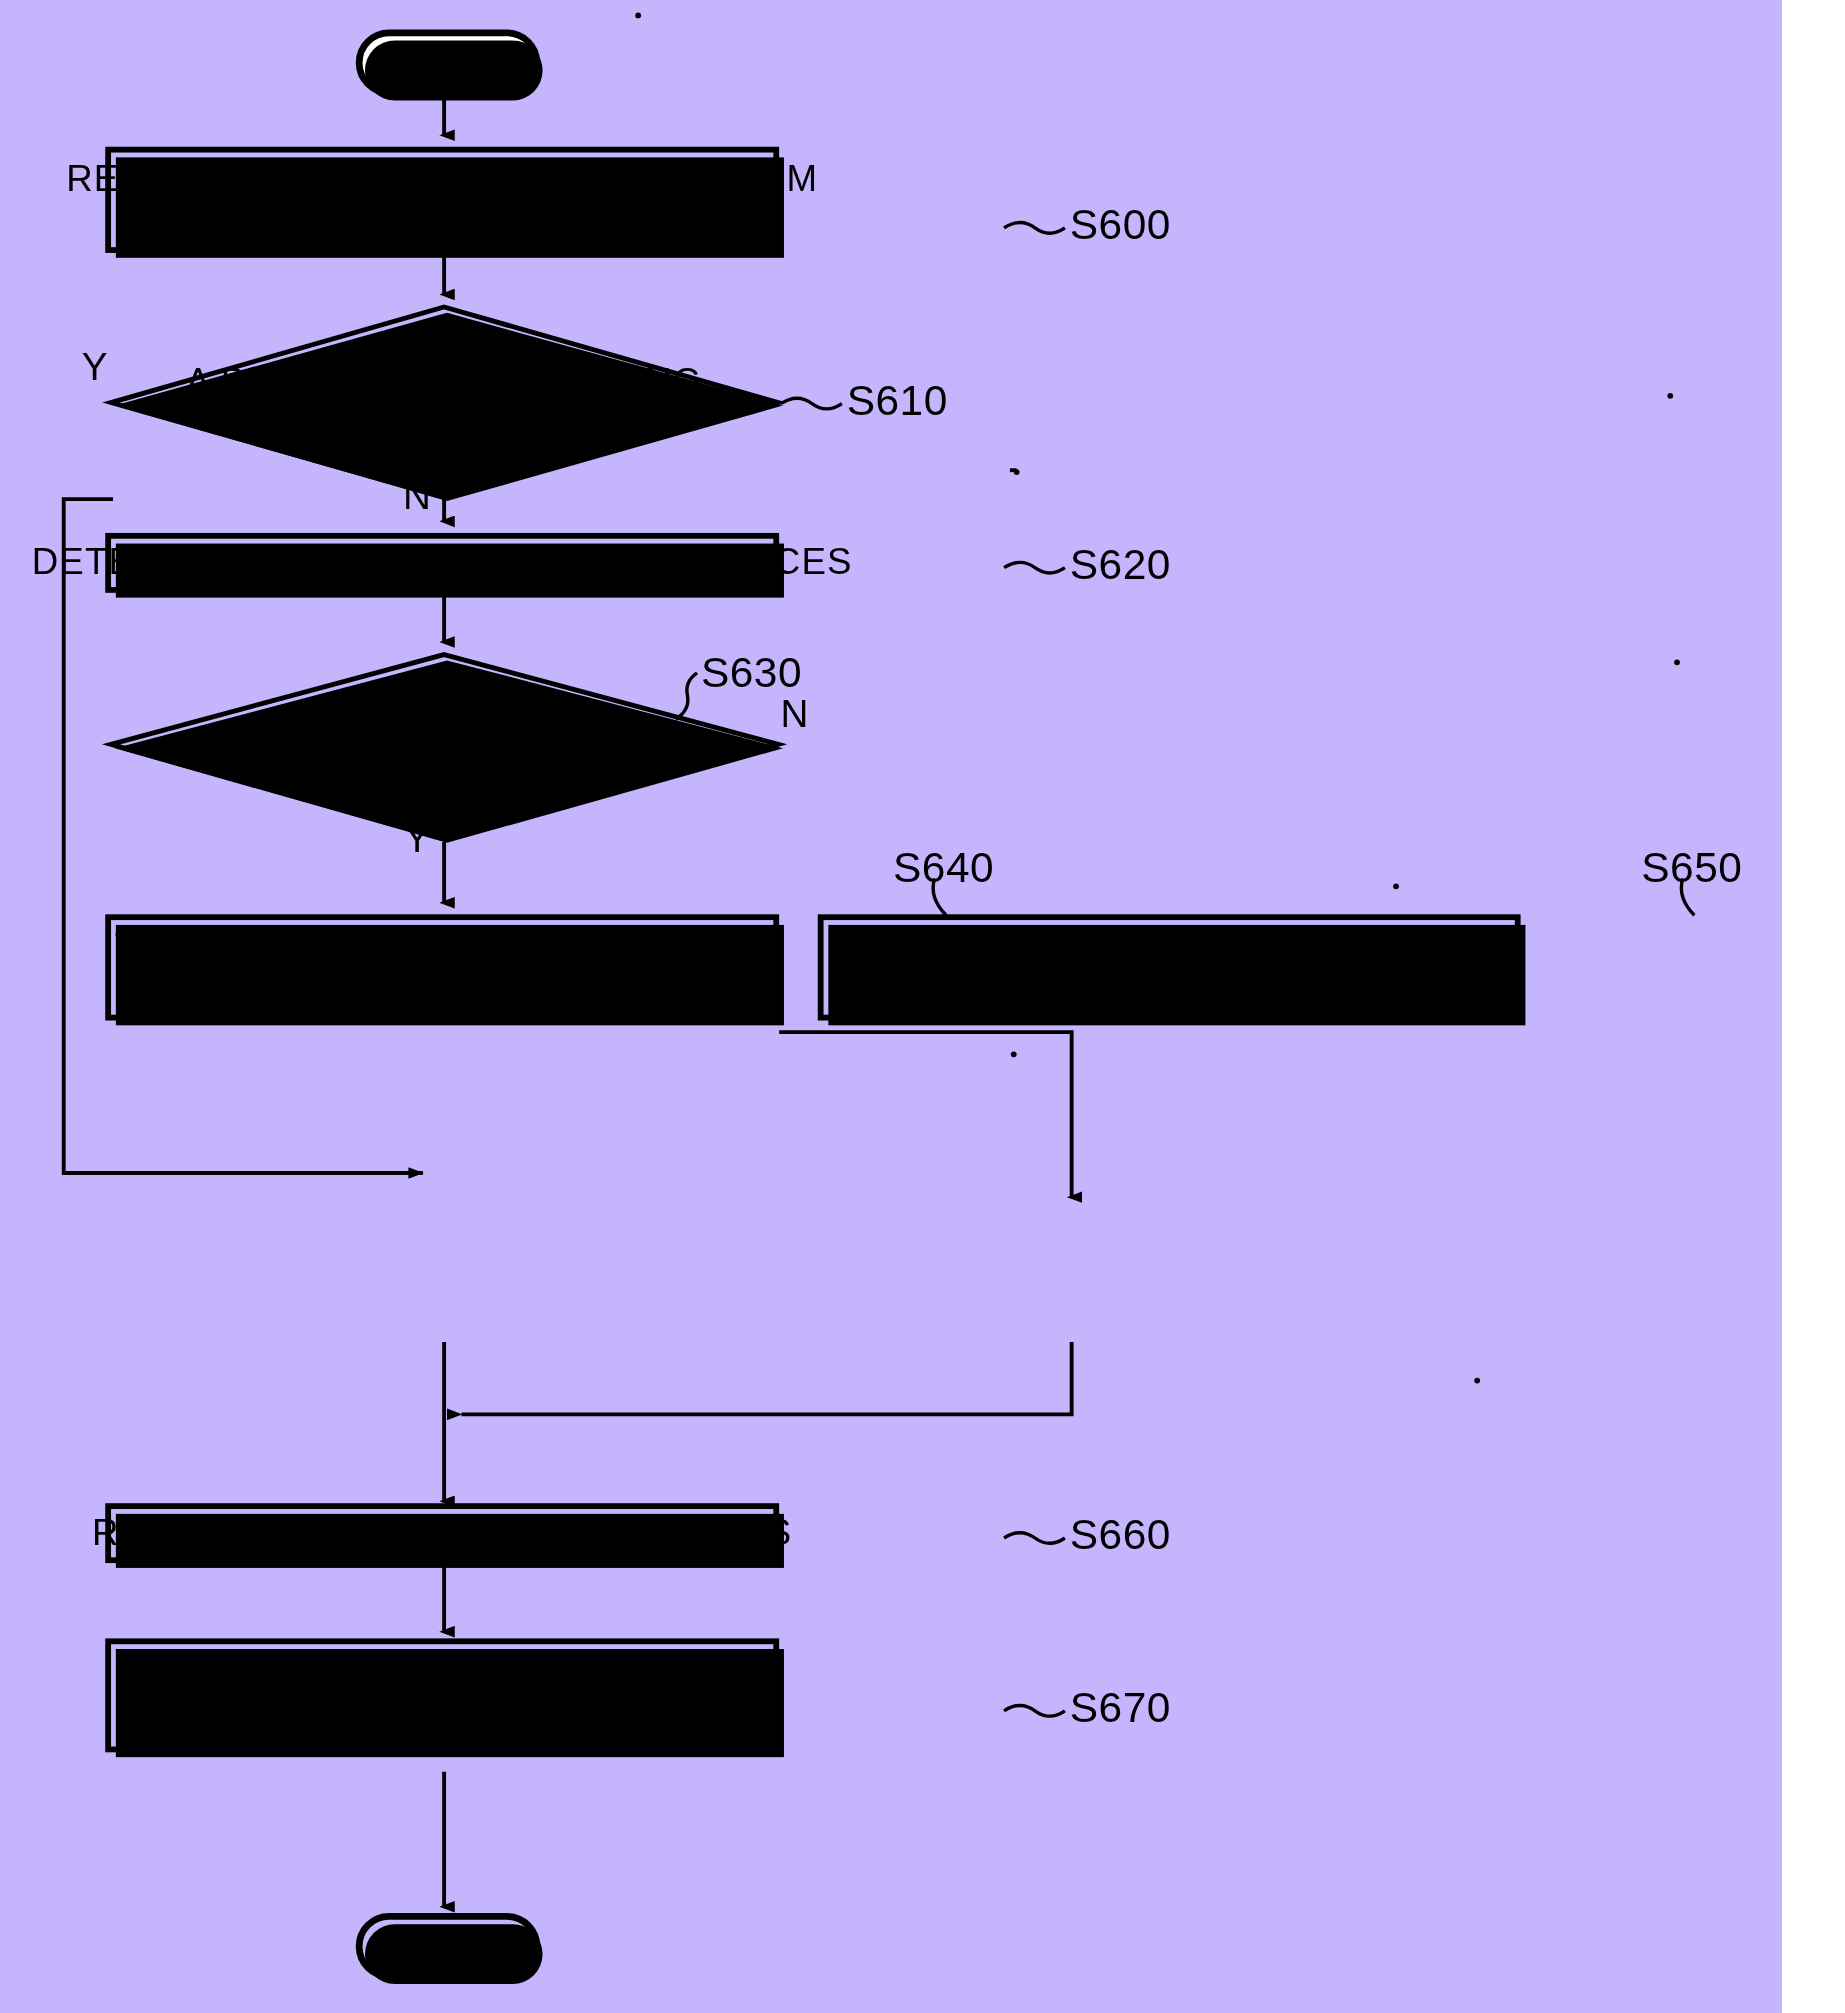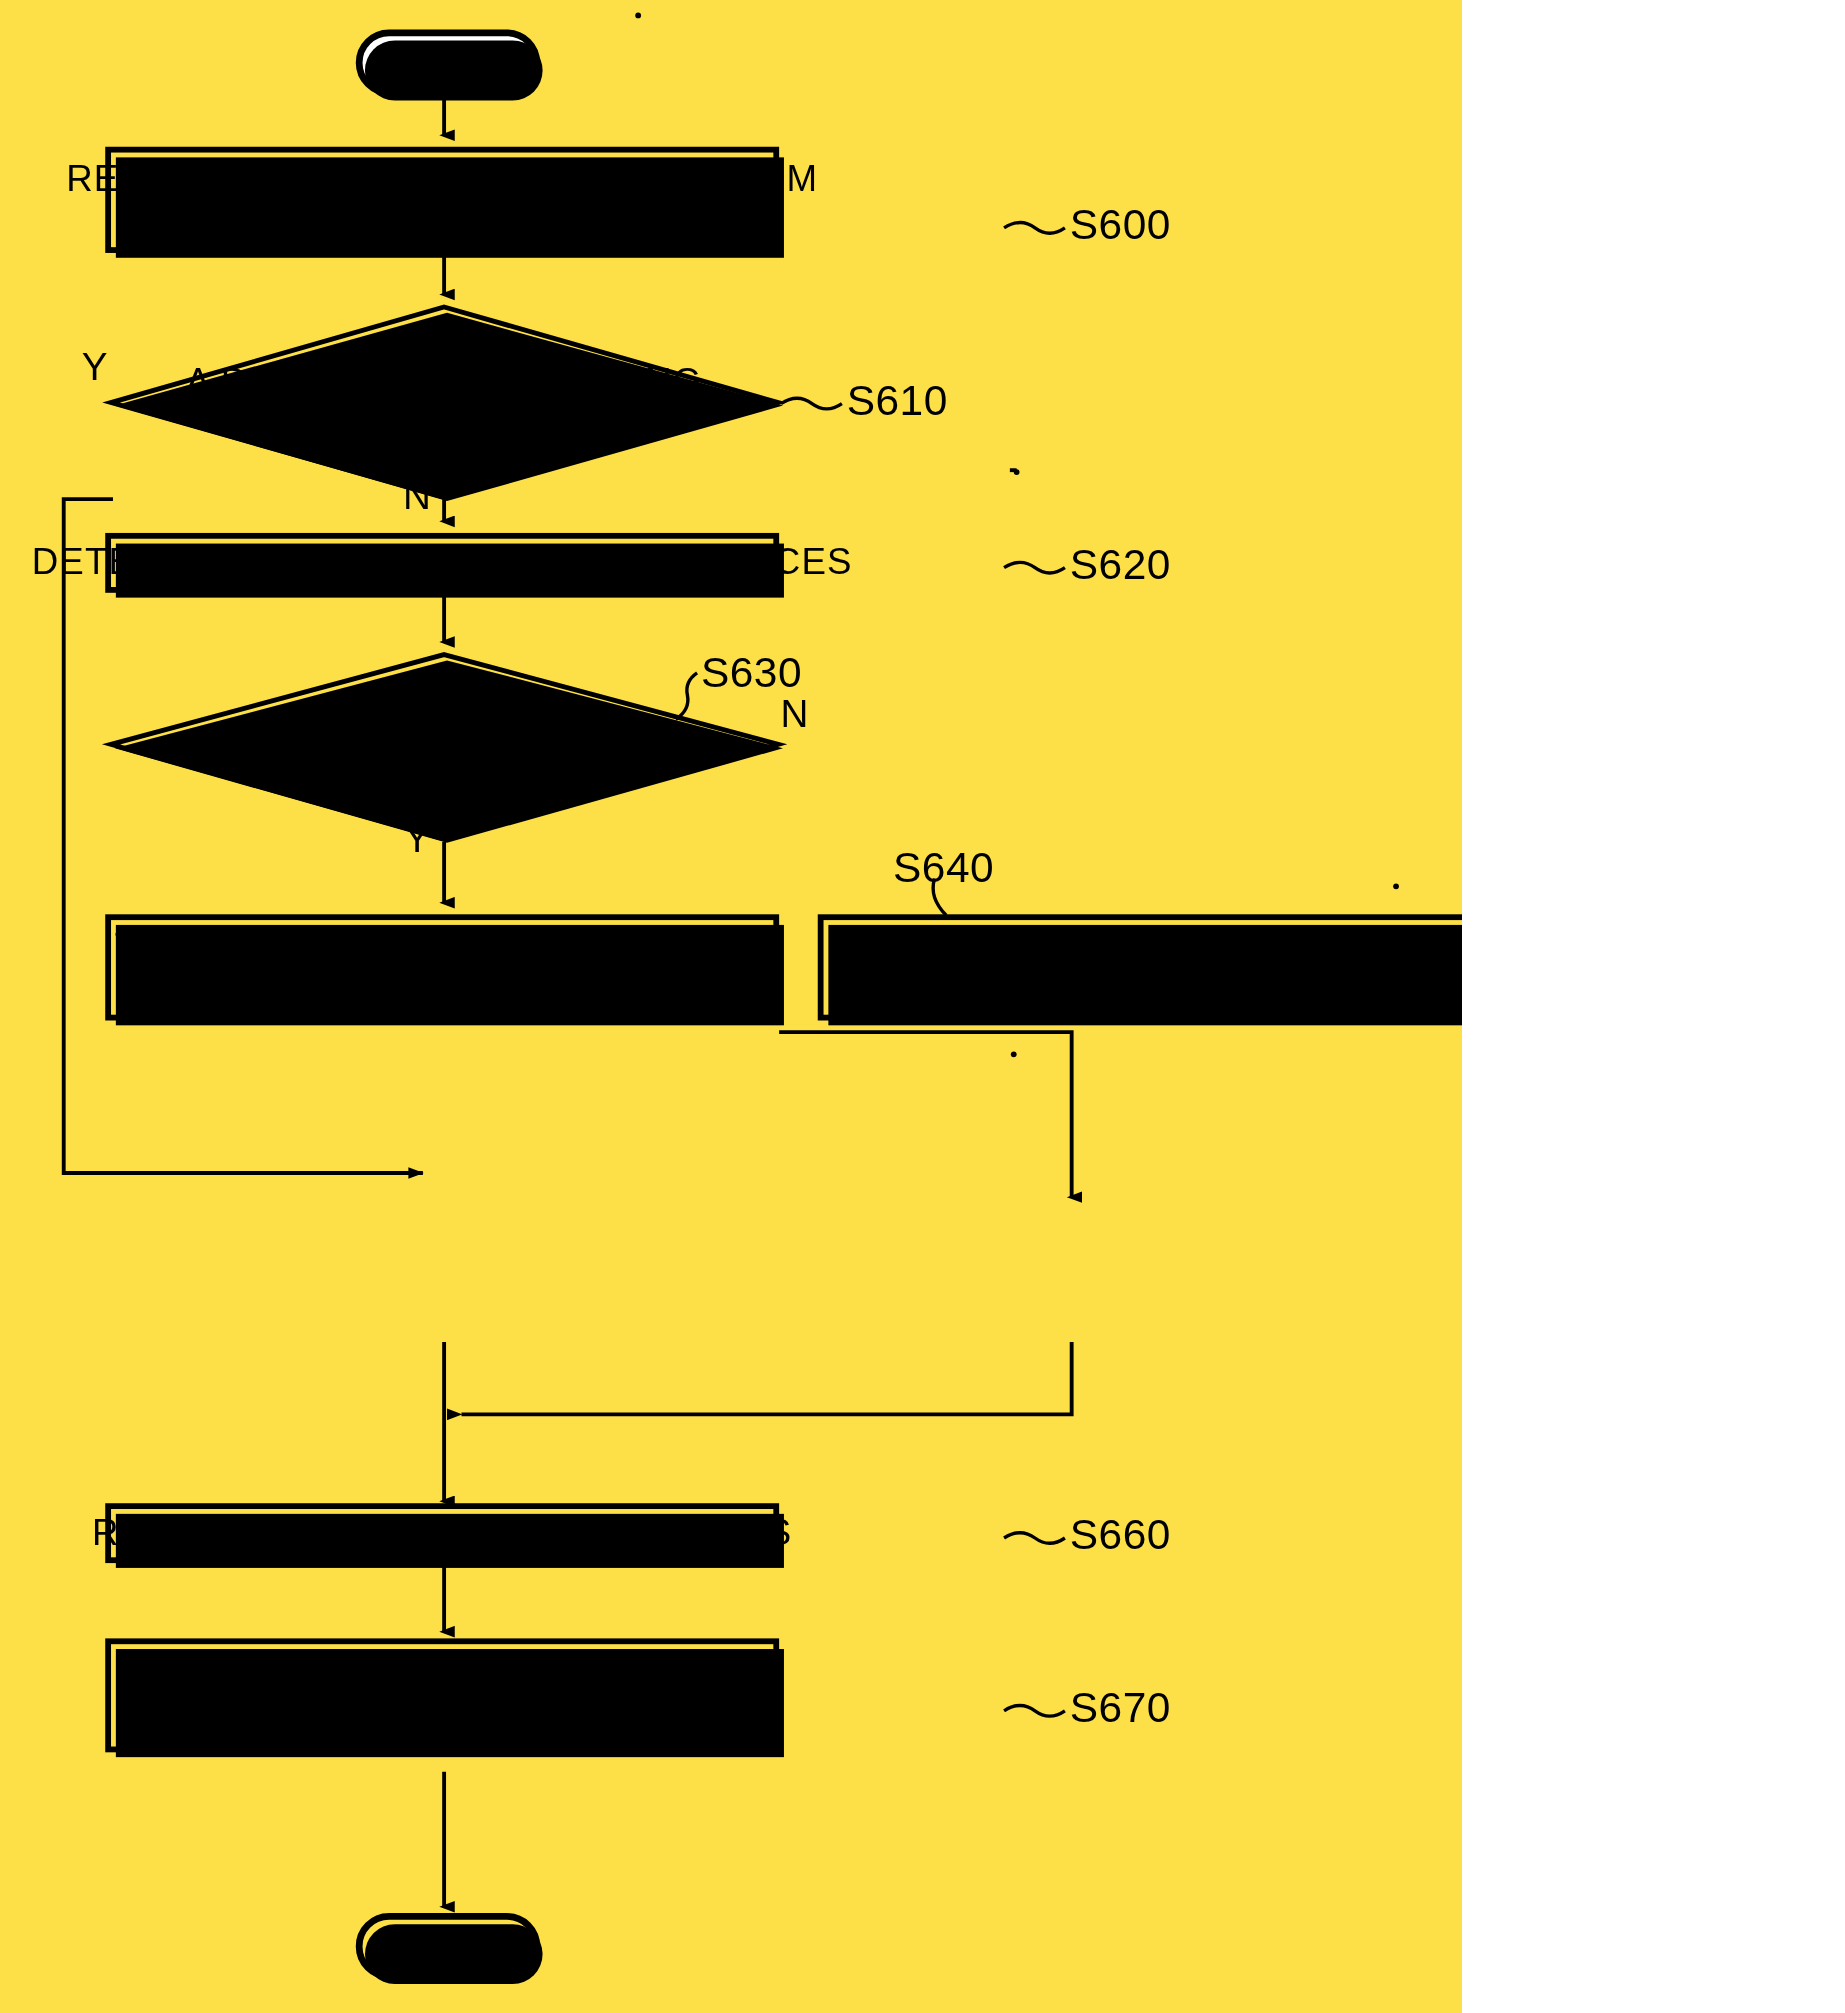--- a/index.html
+++ b/index.html
@@ -6,23 +6,23 @@
   html, body {
     margin: 0;
     padding: 0;
     background: #ffffff;
   }
   body {
     font-family: "Liberation Sans", sans-serif;
   }
   #stage {
     position: relative;
-    width: 1462px;
+    width: 1782px;
     height: 2013px;
-    background: #fde047;
+    background: #c4b5fd;
     overflow: hidden;
   }
   #stage svg {
     position: absolute;
     left: 0;
     top: 0;
     width: 1845px;
     height: 2013px;
   }
   .nodeText {

